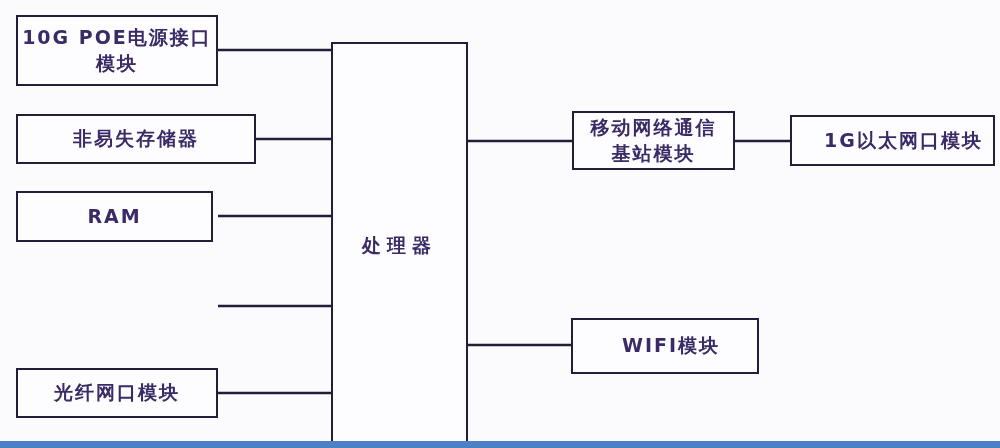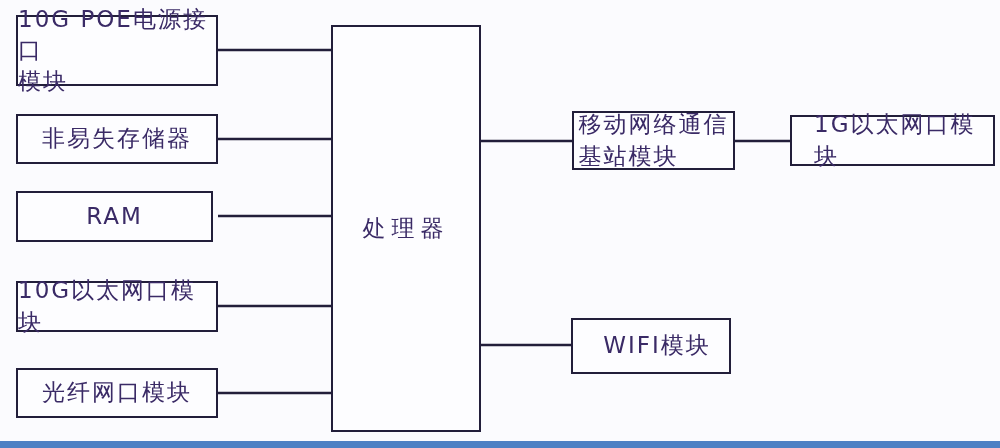--- a/index.html
+++ b/index.html
@@ -34,22 +34,23 @@
   }
   .node{
     position:absolute;
     box-sizing:border-box;
     border:2.5px solid var(--box-border);
     background:var(--box-fill);
     color:var(--text);
     display:flex;
     align-items:center;
     justify-content:center;
-    font-size:23px;
-    font-weight:normal;
+    text-align:center;
+    font-size:19px;
+    font-weight:bold;
     letter-spacing:2px;
     line-height:1.35;
     white-space:pre-line;
   }
   .node.cpu{
     letter-spacing:6px;
   }
   .bottom-bar{
     position:absolute;
     left:0;
@@ -71,31 +72,30 @@
     <line x1="218" y1="306" x2="331" y2="306"></line>
     <line x1="218" y1="393" x2="331" y2="393"></line>
     <line x1="468" y1="141" x2="572" y2="141"></line>
     <line x1="735" y1="141" x2="790" y2="141"></line>
     <line x1="468" y1="345" x2="571" y2="345"></line>
   </svg>
 
   <div class="node" style="left:16px;  top:15px;  width:202px; height:71px;">10G POE电源接口
 模块</div>
 
-  <div class="node" style="left:16px;  top:114px; width:202px; height:50px;">非易失存储器</div>
+  <div class="node" style="left:16px;  top:114px; width:240px; height:50px;">非易失存储器</div>
 
   <div class="node" style="left:16px;  top:191px; width:197px; height:51px;">RAM</div>
 
-  <div class="node" style="left:16px;  top:281px; width:202px; height:51px;">10G以太网口模块</div>
 
   <div class="node" style="left:16px;  top:368px; width:202px; height:50px;">光纤网口模块</div>
 
-  <div class="node cpu" style="left:331px; top:25px;  width:150px; height:407px;">处理器</div>
+  <div class="node cpu" style="left:331px; top:42px;  width:137px; height:407px;">处理器</div>
 
   <div class="node" style="left:572px; top:111px; width:163px; height:59px;">移动网络通信
 基站模块</div>
 
   <div class="node" style="left:790px; top:115px; width:205px; height:51px;padding-left:22px;">1G以太网口模块</div>
 
-  <div class="node" style="left:571px; top:318px; width:160px; height:56px;padding-left:12px;">WIFI模块</div>
+  <div class="node" style="left:571px; top:318px; width:188px; height:56px;padding-left:12px;">WIFI模块</div>
 
   <div class="bottom-bar"></div>
 </div>
 
 </body></html>

